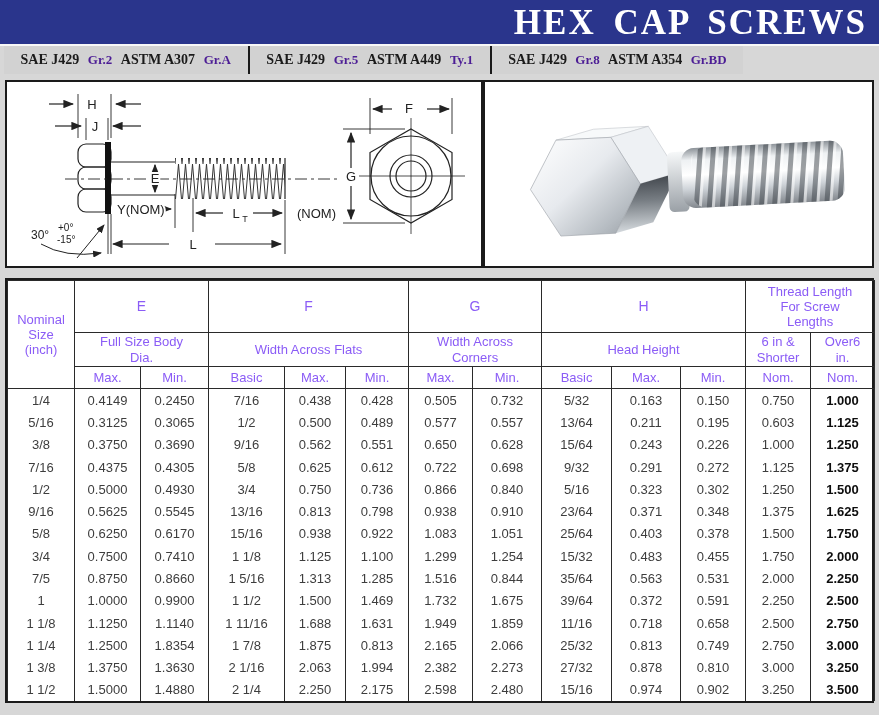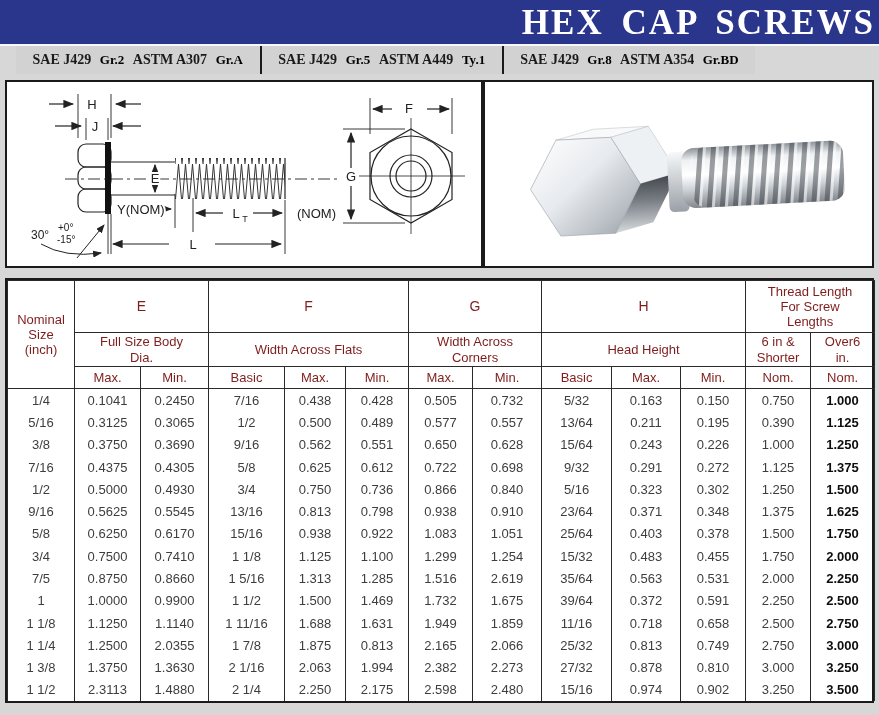--- a/index.html
+++ b/index.html
@@ -5,40 +5,40 @@
   :root{ --banner-bg:#2a358c; --bar-bg:#d2d2d2; --page-bg:#d7d7d7; --line:#1a1a1a; }
   *{box-sizing:border-box}
   html,body{margin:0;padding:0}
   body{width:879px;height:715px;position:relative;overflow:hidden;
        background:var(--page-bg);font-family:"Liberation Sans",sans-serif}
 
   .banner{position:absolute;left:0;top:0;width:879px;height:46px;
           background:var(--banner-bg);border-bottom:2px solid #f7f7f7;
           display:flex;align-items:center;justify-content:flex-end}
   .banner .title{font-family:"Liberation Serif",serif;font-weight:bold;font-size:35px;
-          color:#ffffff;letter-spacing:2px;word-spacing:7px;line-height:1;padding-right:4px}
-
-  .stdbar{position:absolute;left:16px;top:46px;width:739px;height:28px;
+          color:#ffffff;letter-spacing:2px;word-spacing:7px;line-height:1;padding-right:12px}
+
+  .stdbar{position:absolute;left:4px;top:46px;width:739px;height:28px;
           background:var(--bar-bg);display:flex;align-items:stretch}
   .seg{display:flex;align-items:center;justify-content:space-evenly;padding:0 8px}
   .seg1{width:290px}
   .seg2{width:288px;border-left:2px solid var(--line)}
   .seg3{width:301px;border-left:2px solid var(--line)}
   .spec{font-family:"Liberation Serif",serif;font-weight:bold;font-size:14px;color:#1b1b1b;white-space:nowrap}
-  .grade{font-family:"Liberation Serif",serif;font-weight:bold;font-size:13px;color:#000000;white-space:nowrap}
+  .grade{font-family:"Liberation Serif",serif;font-weight:bold;font-size:13px;color:#4c1d95;white-space:nowrap}
 
   .panel{position:absolute;top:80px;background:#ffffff;border:2px solid var(--line)}
   .drawing{left:5px;width:478px;height:188px}
   .photo{left:483px;width:391px;height:188px}
   .panel svg{display:block;width:100%;height:100%}
 
   .tablebox{position:absolute;left:5px;top:278px;width:869px;height:425px;
             background:#ffffff;border:2px solid var(--line)}
   table{width:100%;height:100%;border-collapse:collapse;table-layout:fixed}
-  th{font-weight:normal;font-size:13px;color:#7f1d1d;border:1px solid #2a2a2a;
+  th{font-weight:normal;font-size:13px;color:#8b5cf6;border:1px solid #2a2a2a;
      white-space:pre-line;line-height:1.18;padding:1px;text-align:center}
   th.letter{font-size:14px}
   tr.r1{height:52px} tr.r2{height:34px} tr.r3{height:22px}
   td{font-size:13px;color:#3d3d3d;text-align:center;padding:0;
      border-left:1px solid #2a2a2a;border-right:1px solid #2a2a2a;white-space:nowrap}
   td:nth-child(13){font-weight:bold;color:#0d0d0d}
   text{font-family:"Liberation Sans",sans-serif}
 </style>
 </head>
 <body>
@@ -232,21 +232,21 @@
         <th>Max.</th>
         <th>Min.</th>
         <th>Nom.</th>
         <th>Nom.</th>
       </tr>
     </thead>
     <tbody>
 
         <tr>
           <td>1/4</td>
-          <td>0.1041</td>
+          <td>0.4149</td>
           <td>0.2450</td>
           <td>7/16</td>
           <td>0.438</td>
           <td>0.428</td>
           <td>0.505</td>
           <td>0.732</td>
           <td>5/32</td>
           <td>0.163</td>
           <td>0.150</td>
           <td>0.750</td>
@@ -258,21 +258,21 @@
           <td>0.3125</td>
           <td>0.3065</td>
           <td>1/2</td>
           <td>0.500</td>
           <td>0.489</td>
           <td>0.577</td>
           <td>0.557</td>
           <td>13/64</td>
           <td>0.211</td>
           <td>0.195</td>
-          <td>0.390</td>
+          <td>0.603</td>
           <td>1.125</td>
         </tr>
 
         <tr>
           <td>3/8</td>
           <td>0.3750</td>
           <td>0.3690</td>
           <td>9/16</td>
           <td>0.562</td>
           <td>0.551</td>
@@ -366,21 +366,21 @@
         </tr>
 
         <tr>
           <td>7/5</td>
           <td>0.8750</td>
           <td>0.8660</td>
           <td>1  5/16</td>
           <td>1.313</td>
           <td>1.285</td>
           <td>1.516</td>
-          <td>2.619</td>
+          <td>0.844</td>
           <td>35/64</td>
           <td>0.563</td>
           <td>0.531</td>
           <td>2.000</td>
           <td>2.250</td>
         </tr>
 
         <tr>
           <td>1</td>
           <td>1.0000</td>
@@ -409,21 +409,21 @@
           <td>11/16</td>
           <td>0.718</td>
           <td>0.658</td>
           <td>2.500</td>
           <td>2.750</td>
         </tr>
 
         <tr>
           <td>1  1/4</td>
           <td>1.2500</td>
-          <td>2.0355</td>
+          <td>1.8354</td>
           <td>1  7/8</td>
           <td>1.875</td>
           <td>0.813</td>
           <td>2.165</td>
           <td>2.066</td>
           <td>25/32</td>
           <td>0.813</td>
           <td>0.749</td>
           <td>2.750</td>
           <td>3.000</td>
@@ -440,21 +440,21 @@
           <td>2.273</td>
           <td>27/32</td>
           <td>0.878</td>
           <td>0.810</td>
           <td>3.000</td>
           <td>3.250</td>
         </tr>
 
         <tr>
           <td>1  1/2</td>
-          <td>2.3113</td>
+          <td>1.5000</td>
           <td>1.4880</td>
           <td>2  1/4</td>
           <td>2.250</td>
           <td>2.175</td>
           <td>2.598</td>
           <td>2.480</td>
           <td>15/16</td>
           <td>0.974</td>
           <td>0.902</td>
           <td>3.250</td>

